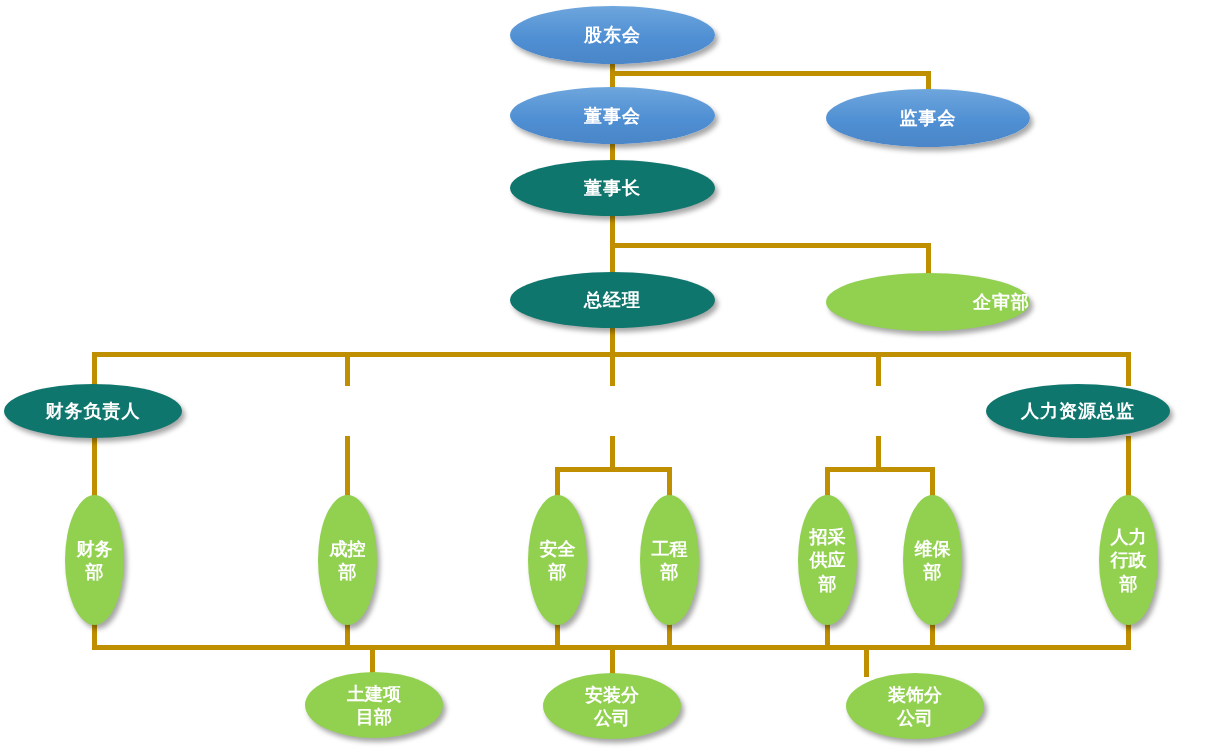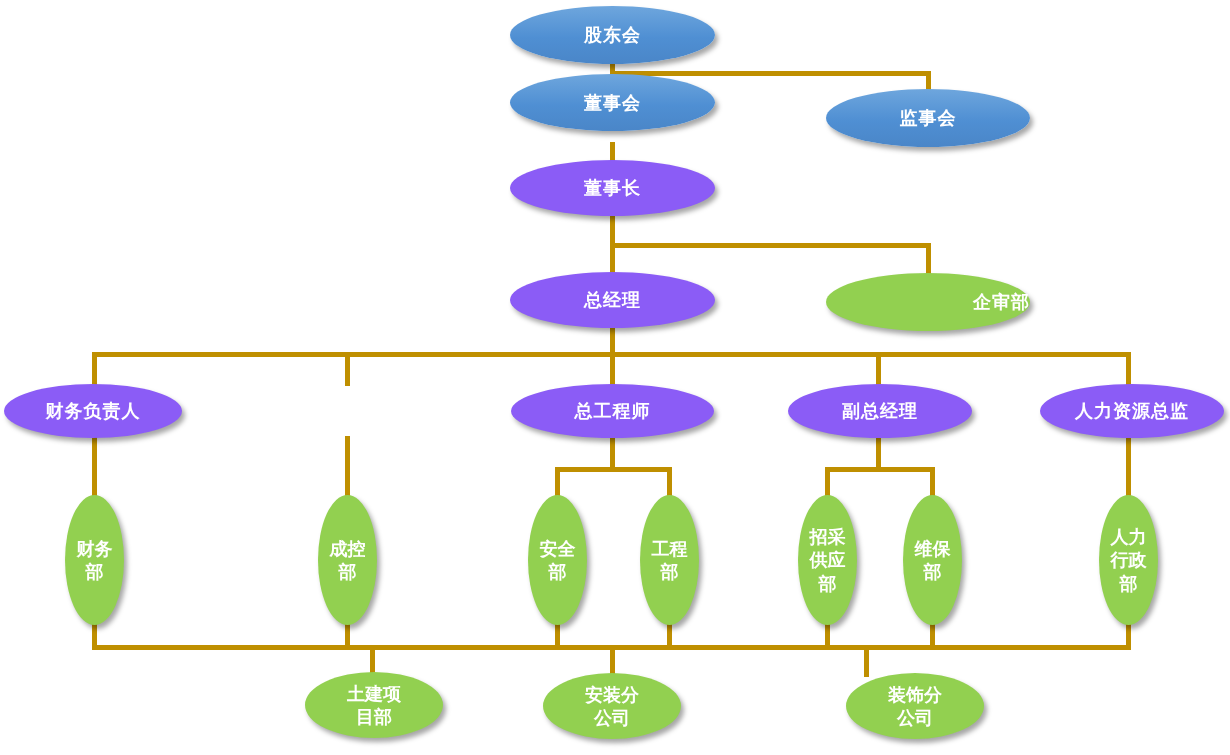--- a/index.html
+++ b/index.html
@@ -5,21 +5,21 @@
   html, body { margin:0; padding:0; background:#ffffff; }
   body { width:1230px; height:755px; position:relative; overflow:hidden;
          font-family:"DejaVu Sans", "Liberation Sans", sans-serif; }
   #canvas { position:absolute; left:0; top:0; width:1230px; height:576px; }
   .line { position:absolute; background:#bf8f00; }
   .node { position:absolute; border-radius:50%; display:flex; align-items:center; justify-content:center;
           color:#ffffff; font-weight:bold; text-align:center; box-sizing:border-box;
           box-shadow: 3px 4px 5px rgba(0,0,0,0.35); }
   .node span { display:block; line-height:1.3; }
   .steel { background: linear-gradient(to bottom, #6ea6dd 0%, #4f8fd3 55%, #4a86c8 100%); }
-  .cyan { background:#8b5cf6;text-align:center; }
+  .cyan { background:#0f766e;text-align:center; }
   .green { background:#92d050; }
   .h { font-size:18px; letter-spacing:1px; }
   .v { font-size:18px; padding:0 6px; }
   .b { font-size:18px; }
 </style>
 </head>
 <body>
 
 <div id="canvas">
 
@@ -60,46 +60,40 @@
   <div class="line" style="left:930px; top:622px; width:5px; height:28px;"></div>
   <div class="line" style="left:1126px; top:622px; width:5px; height:28px;"></div>
   <div class="line" style="left:92px; top:645px; width:1039px; height:5px;"></div>
   <div class="line" style="left:370px; top:645px; width:5px; height:32px;"></div>
   <div class="line" style="left:610px; top:645px; width:5px; height:32px;"></div>
   <div class="line" style="left:864px; top:645px; width:5px; height:32px;"></div>
 
   <div class="node steel h" style="left:510px; top:6px; width:205px; height:58px;">
     <span>股东会</span>
   </div>
-  <div class="node steel h" style="left:510px; top:74px; width:205px; height:57px;justify-content:center;">
+  <div class="node steel h" style="left:510px; top:87px; width:205px; height:57px;justify-content:center;">
     <span>董事会</span>
   </div>
   <div class="node steel h" style="left:826px; top:89px; width:204px; height:58px;">
     <span>监事会</span>
   </div>
   <div class="node cyan h" style="left:510px; top:160px; width:205px; height:56px;">
     <span>董事长</span>
   </div>
   <div class="node cyan h" style="left:510px; top:272px; width:205px; height:56px;">
     <span>总经理</span>
   </div>
   <div class="node green h" style="left:826px; top:273px; width:204px; height:58px;justify-content:flex-end;">
     <span>企审部</span>
   </div>
 
   <div class="node cyan h" style="left:4px; top:384px; width:178px; height:54px;">
     <span>财务负责人</span>
   </div>
-  <div class="node cyan h" style="left:511px; top:384px; width:203px; height:54px;">
-    <span>总工程师</span>
-  </div>
-  <div class="node cyan h" style="left:788px; top:384px; width:184px; height:54px;">
-    <span>副总经理</span>
-  </div>
-  <div class="node cyan h" style="left:1040px; top:384px; width:184px; height:54px;">
+  <div class="node cyan h" style="left:986px; top:384px; width:184px; height:54px;">
     <span>人力资源总监</span>
   </div>
 
   <div class="node green v" style="left:65px; top:495px; width:59px; height:130px;">
     <div>
       <span>财务</span>
       <span>部</span>
     </div>
   </div>
   <div class="node green v" style="left:318px; top:495px; width:59px; height:130px;">

